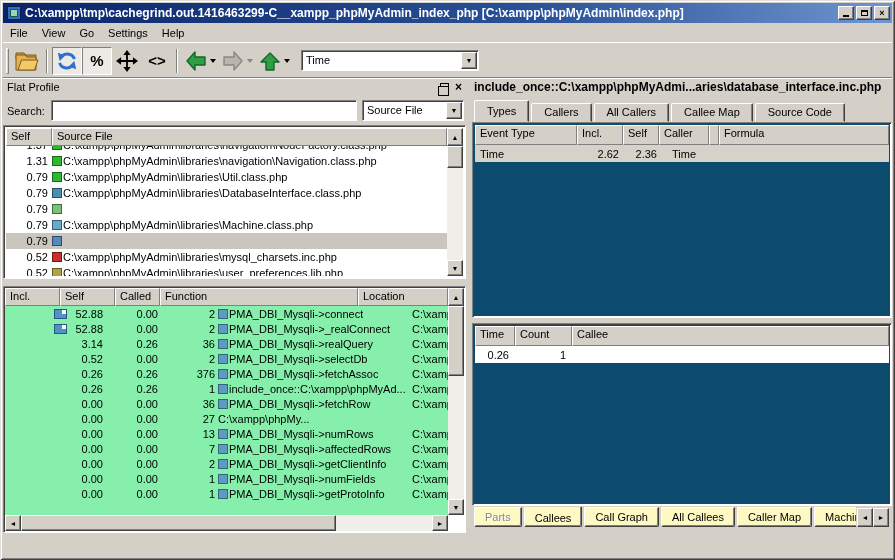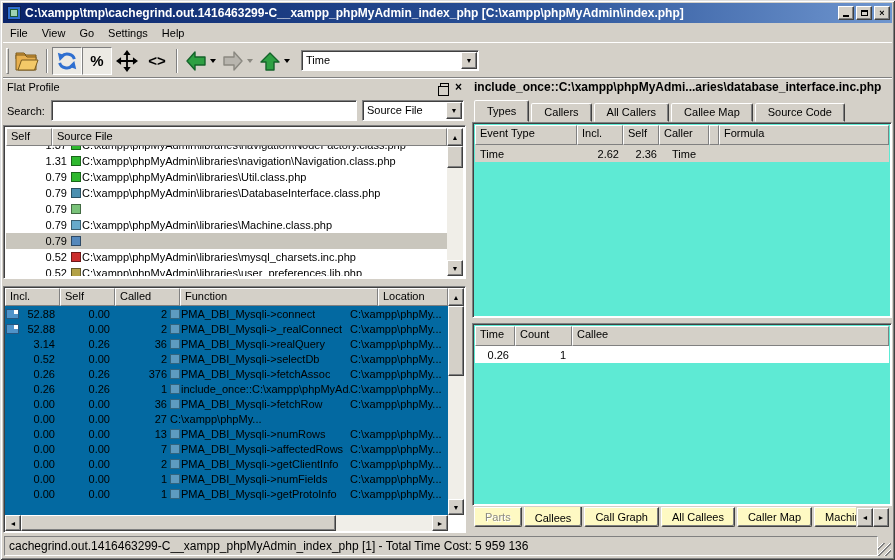--- a/index.html
+++ b/index.html
@@ -50,53 +50,53 @@
   .search-input { flex:1; height:21px; border:1px solid; border-color:#808080 #ffffff #ffffff #808080; box-shadow: inset 1px 1px 0 #404040; background:#fff; font-size:11px; padding:0 3px; outline:none; }
   .search-row .combo { width:102px; margin-left:5px; flex:0 0 auto; }
 
   .filelist { position:absolute; left:0; top:47px; right:0; height:154px; }
   .filelist .inner { position:absolute; inset:1px; background:#fff; overflow:hidden; }
   .fl-head { position:absolute; left:1px; top:1px; right:1px; height:18px; display:flex; z-index:3; }
   .fl-rows { position:absolute; left:1px; top:19px; right:17px; bottom:1px; overflow:hidden; }
   .fl-rows-in { margin-top:-9px; }
   .flist-row { height:16px; display:flex; align-items:center; font-size:11px; white-space:nowrap; }
   .flist-row.sel { background:#c9c6bd; }
-  .flist-row .cell-self { width:65px; text-align:right; padding-right:4px; flex:0 0 auto; }
+  .flist-row .cell-self { width:46px; text-align:right; padding-right:4px; flex:0 0 auto; }
   .sq-icon { width:10px; height:10px; border:1px solid rgba(0,0,0,0.45); flex:0 0 auto; margin-right:1px; }
   .flist-row .cell-file { overflow:hidden; white-space:nowrap; }
   .vscroll { position:absolute; width:16px; }
   .hscroll { position:absolute; height:16px; }
 
   .fntable { position:absolute; left:0; top:208px; right:0; bottom:0; }
   .fn-head { position:absolute; left:1px; top:1px; right:17px; height:18px; display:flex; z-index:3; }
-  .fn-rows { position:absolute; left:1px; top:19px; right:17px; bottom:17px; background:#0369a1; overflow:hidden; }
+  .fn-rows { position:absolute; left:1px; top:19px; right:17px; bottom:17px; background:#86efac; overflow:hidden;padding-left:48px; }
   .fnrow { height:15px; display:flex; align-items:center; font-size:11px; white-space:nowrap; }
   .c-incl { width:55px; flex:0 0 auto; display:flex; align-items:center; }
   .c-incl .num { flex:1; text-align:right; padding-right:5px; }
   .bar-icon { width:13px; height:10px; margin-left:1px; border:1px solid #28567e; background:
       linear-gradient(#fff,#fff) no-repeat right top / 4px 4px, #4f93c9; flex:0 0 auto; }
   .c-self { width:55px; text-align:right; padding-right:5px; flex:0 0 auto; }
   .c-called { width:55px; text-align:right; padding-right:3px; flex:0 0 auto; }
-  .c-fn { width:180px; flex:0 0 auto; display:flex; align-items:center; overflow:hidden; }
+  .c-fn { width:194px; flex:0 0 auto; display:flex; align-items:center; overflow:hidden; }
   .fn-icon { width:10px; height:10px; border:1px solid #33657f; background:#5e9bc0; margin-right:1px; flex:0 0 auto; }
   .c-fn .fname { overflow:hidden; white-space:nowrap; }
   .c-loc { flex:1; overflow:hidden; white-space:nowrap; }
 
   
   .vsplit { position:absolute; left:466px; top:78px; width:6px; bottom:27px; }
   .dock-hsplit { position:absolute; left:0; top:201px; right:0; height:7px; }
 
   
   .rpanel { position:absolute; left:472px; top:78px; right:3px; bottom:27px; }
   .rp-title { position:absolute; left:2px; top:2px; right:2px; height:19px; font-size:12px; font-weight:bold; white-space:nowrap; overflow:hidden; }
   .rp-tabs { position:absolute; left:2px; top:22px; right:2px; height:22px; display:flex; align-items:flex-end; }
   .rtab { height:19px; border:1px solid; border-color:#ffffff #404040 transparent #ffffff; box-shadow: inset -1px 0 0 #808080; background:#d4d0c8; font-size:11px; padding:2px 12px 0; margin-right:2px; border-radius:2px 2px 0 0; white-space:nowrap; }
   .rtab.active { height:22px; padding-top:4px; font-weight:normal; z-index:4; }
   .rp-topframe { position:absolute; left:0; top:44px; right:0; height:196px; }
-  .rp-topframe .inner, .rp-botframe .inner { position:absolute; inset:1px; background:#5eead4; overflow:hidden; }
+  .rp-topframe .inner, .rp-botframe .inner { position:absolute; inset:1px; background:#0c4a6e; overflow:hidden; }
   .tt-head { position:absolute; left:1px; top:1px; right:1px; height:20px; display:flex; z-index:2; }
   .tt-row { position:absolute; left:1px; top:21px; right:1px; height:17px; background:#d6d2c9; display:flex; align-items:center; font-size:11px; }
   .tt-et { width:102px; padding-left:5px; flex:0 0 auto; }
   .tt-incl { width:46px; text-align:right; padding-right:4px; flex:0 0 auto; }
   .tt-self { width:36px; text-align:right; padding-right:2px; flex:0 0 auto; }
   .tt-short { width:50px; text-align:center; flex:0 0 auto; }
   .tt-blank { width:10px; flex:0 0 auto; }
   .rp-midsplit { position:absolute; left:0; top:240px; right:0; height:5px; }
   .rp-botframe { position:absolute; left:0; top:245px; right:0; height:183px; }
   .ct-head { position:absolute; left:1px; top:1px; right:1px; height:20px; display:flex; z-index:2; }
@@ -287,21 +287,21 @@
       </div>
     </div>
 
     <div class="dock-hsplit"></div>
 
     <div class="fntable sunken-white">
       <div class="inner">
         <div class="fn-head">
           <span class="hcell" style="width:55px">Incl.</span>
           <span class="hcell" style="width:55px">Self</span>
-          <span class="hcell" style="width:65px">Called</span>
+          <span class="hcell" style="width:45px">Called</span>
           <span class="hcell" style="width:198px">Function</span>
           <span class="hcell" style="flex:1">Location</span>
         </div>
         <div class="fl-head sbtn" style="left:auto;right:1px;width:16px;height:18px;position:absolute">
             <span>▲</span>
           </div>
         <div class="fn-rows" id="fn-rows">
             <div class="fnrow">
               <span class="c-incl">
                 <span class="bar-icon"></span>
@@ -538,18 +538,14 @@
         <span class="sbtn">
             <span>◄</span>
           </span>
         <span class="sbtn">
             <span>►</span>
           </span>
       </div>
     </div>
   </div>
 
-  <div class="statusbar">
-    <div class="status-field nowrap">cachegrind.out.1416463299-C__xampp_phpMyAdmin_index_php [1] - Total Time Cost: 5 959 136</div>
-    <div class="grip"></div>
-  </div>
 
 </div>
 
 </body></html>

